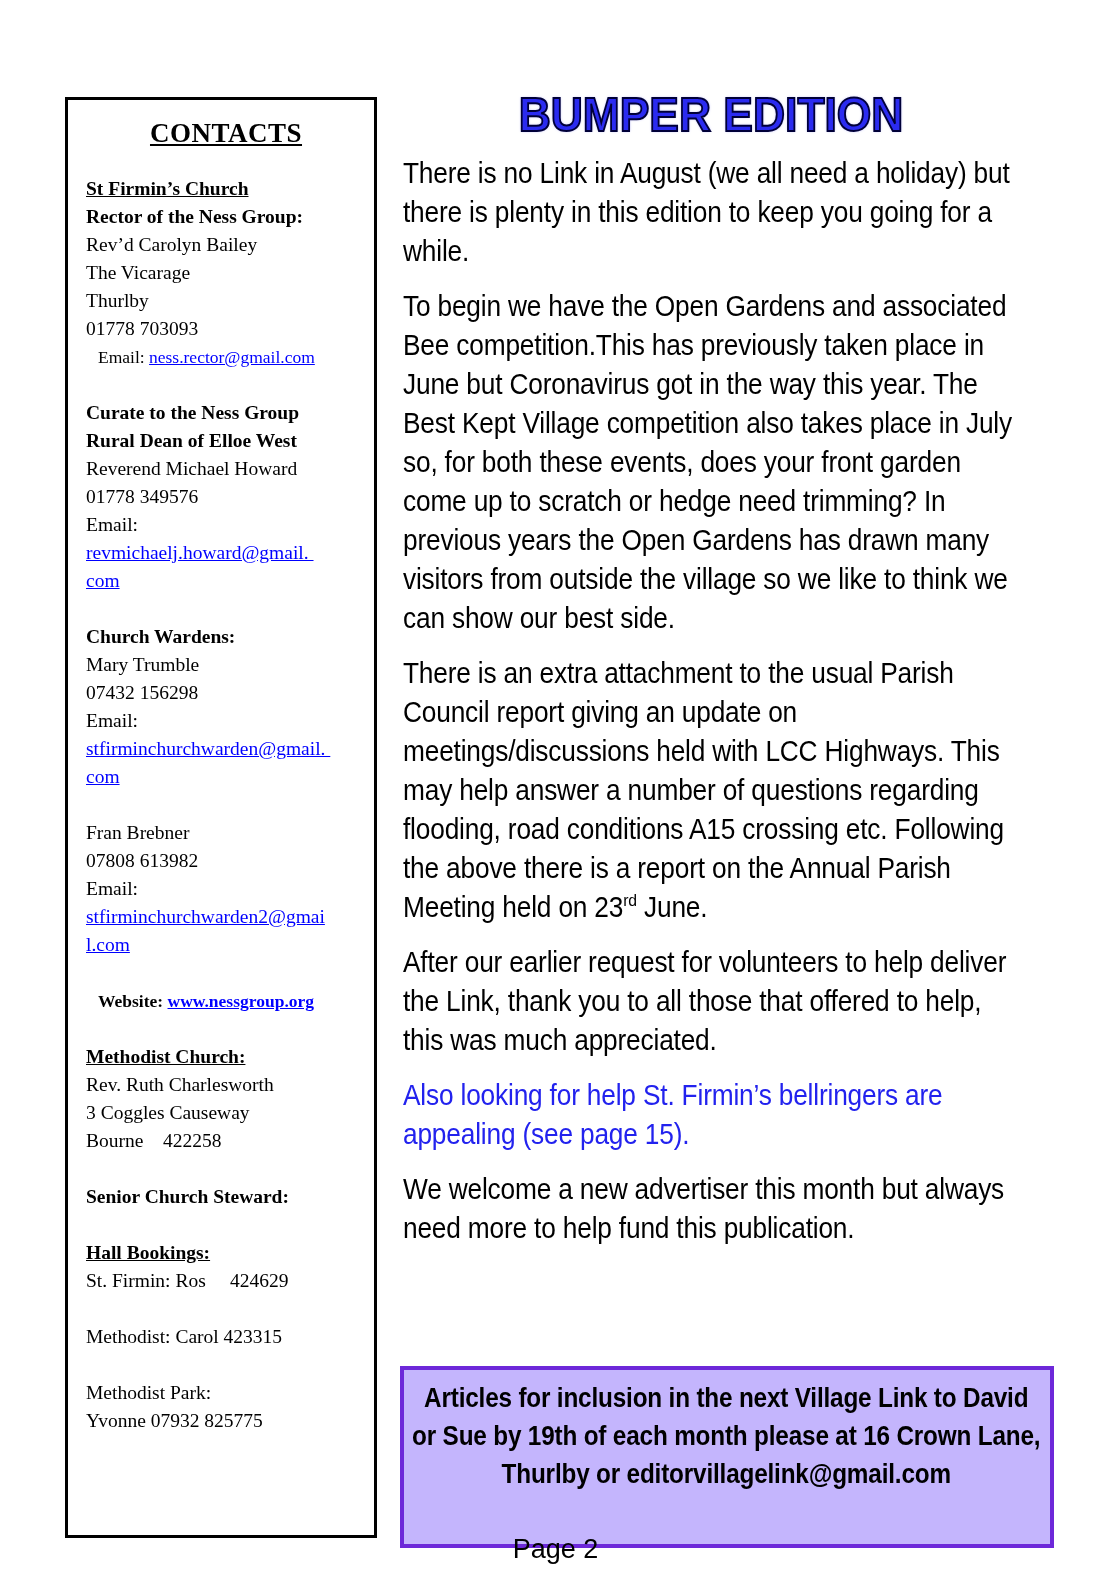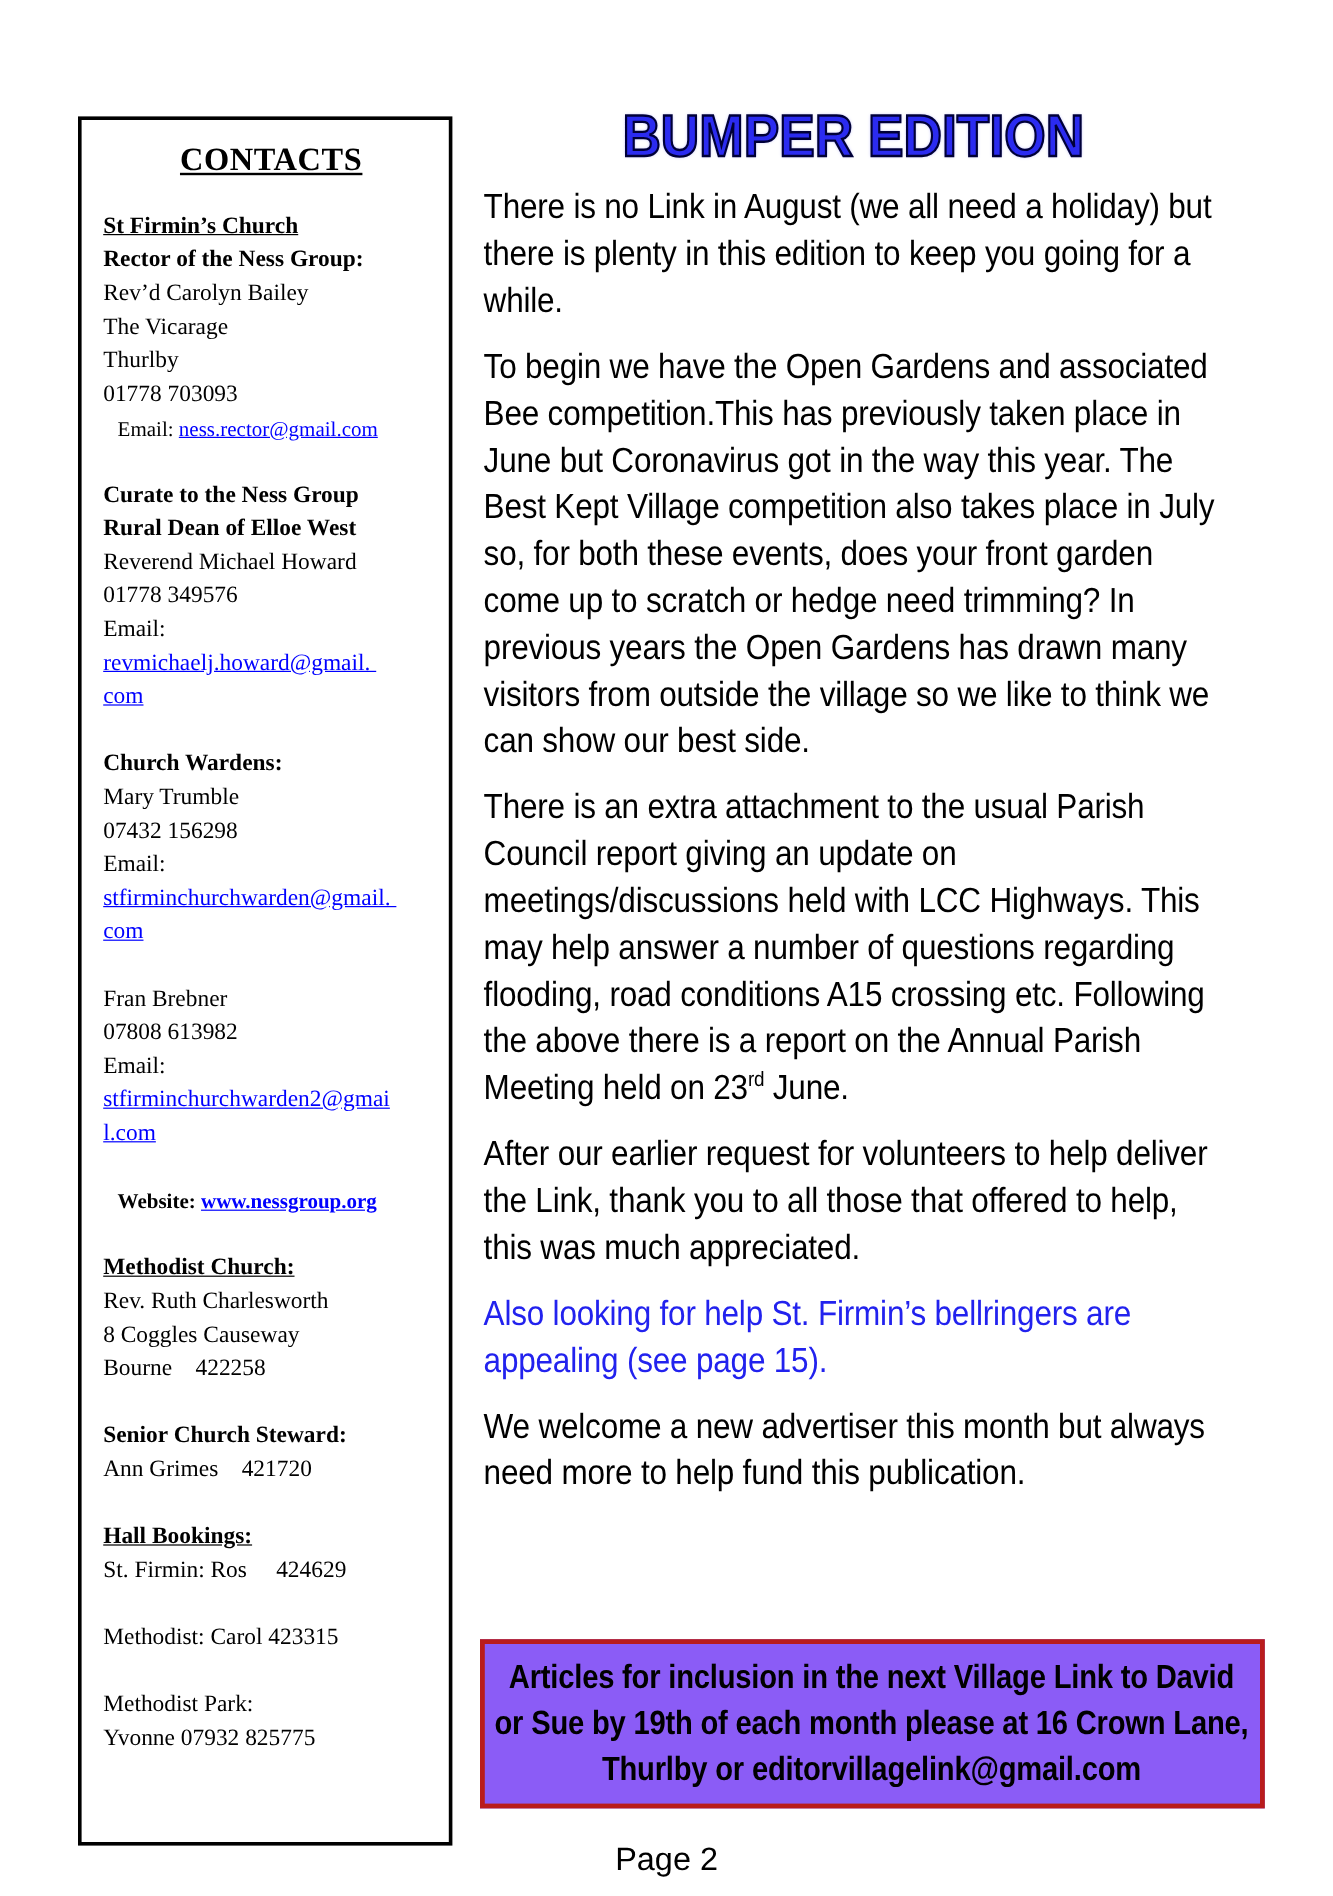--- a/index.html
+++ b/index.html
@@ -30,22 +30,22 @@
   .main-title{
     font-size:49px;font-weight:bold;text-align:center;margin:0 0 12px 0;
     color:#2B2BF0;-webkit-text-stroke:2px #000038;
     text-shadow:0 0 3px rgba(43,43,240,0.55);
   }
   .para{font-size:29px;line-height:39px;margin:0 0 16px 0;letter-spacing:-0.2px;}
   .para-blue{color:#2222EE;}
   .para sup{font-size:60%;line-height:0;vertical-align:super;}
   
   .notice-box{
-    position:absolute;left:400px;top:1366px;width:654px;height:141px;
-    background:#8b5cf6;border:4px solid #b91c1c;box-sizing:border-box;overflow:hidden;
+    position:absolute;left:400px;top:1366px;width:654px;height:182px;
+    background:#c4b5fd;border:4px solid #6d28d9;box-sizing:border-box;overflow:hidden;
   }
   .notice-text{
     width:724px;transform:scaleX(0.868);transform-origin:0 0;margin-left:8px;
     font-weight:bold;font-size:28px;line-height:38px;text-align:center;
     padding-top:9px;letter-spacing:-0.2px;
   }
   
   .page-footer{
     position:absolute;left:0;right:0;top:1534px;text-align:center;font-size:27px;
   }
@@ -94,27 +94,26 @@
     <div class="c-line"><a class="link">l.com</a></div>
 
     <div class="gap"></div>
 
     <div class="c-line c-bold c-small"><span>Website: </span><a class="link">www.nessgroup.org</a></div>
 
     <div class="gap"></div>
 
     <div class="c-line c-bold c-underline">Methodist Church:</div>
     <div class="c-line">Rev. Ruth Charlesworth</div>
-    <div class="c-line">8 Coggles Causeway</div>
+    <div class="c-line">3 Coggles Causeway</div>
     <div class="c-line">Bourne    422258</div>
 
     <div class="gap"></div>
 
     <div class="c-line c-bold">Senior Church Steward:</div>
-    <div class="c-line">Ann Grimes    421720</div>
 
     <div class="gap"></div>
 
     <div class="c-line c-bold c-underline">Hall Bookings:</div>
     <div class="c-line">St. Firmin: Ros     424629</div>
 
     <div class="gap"></div>
 
     <div class="c-line">Methodist: Carol 423315</div>
 

